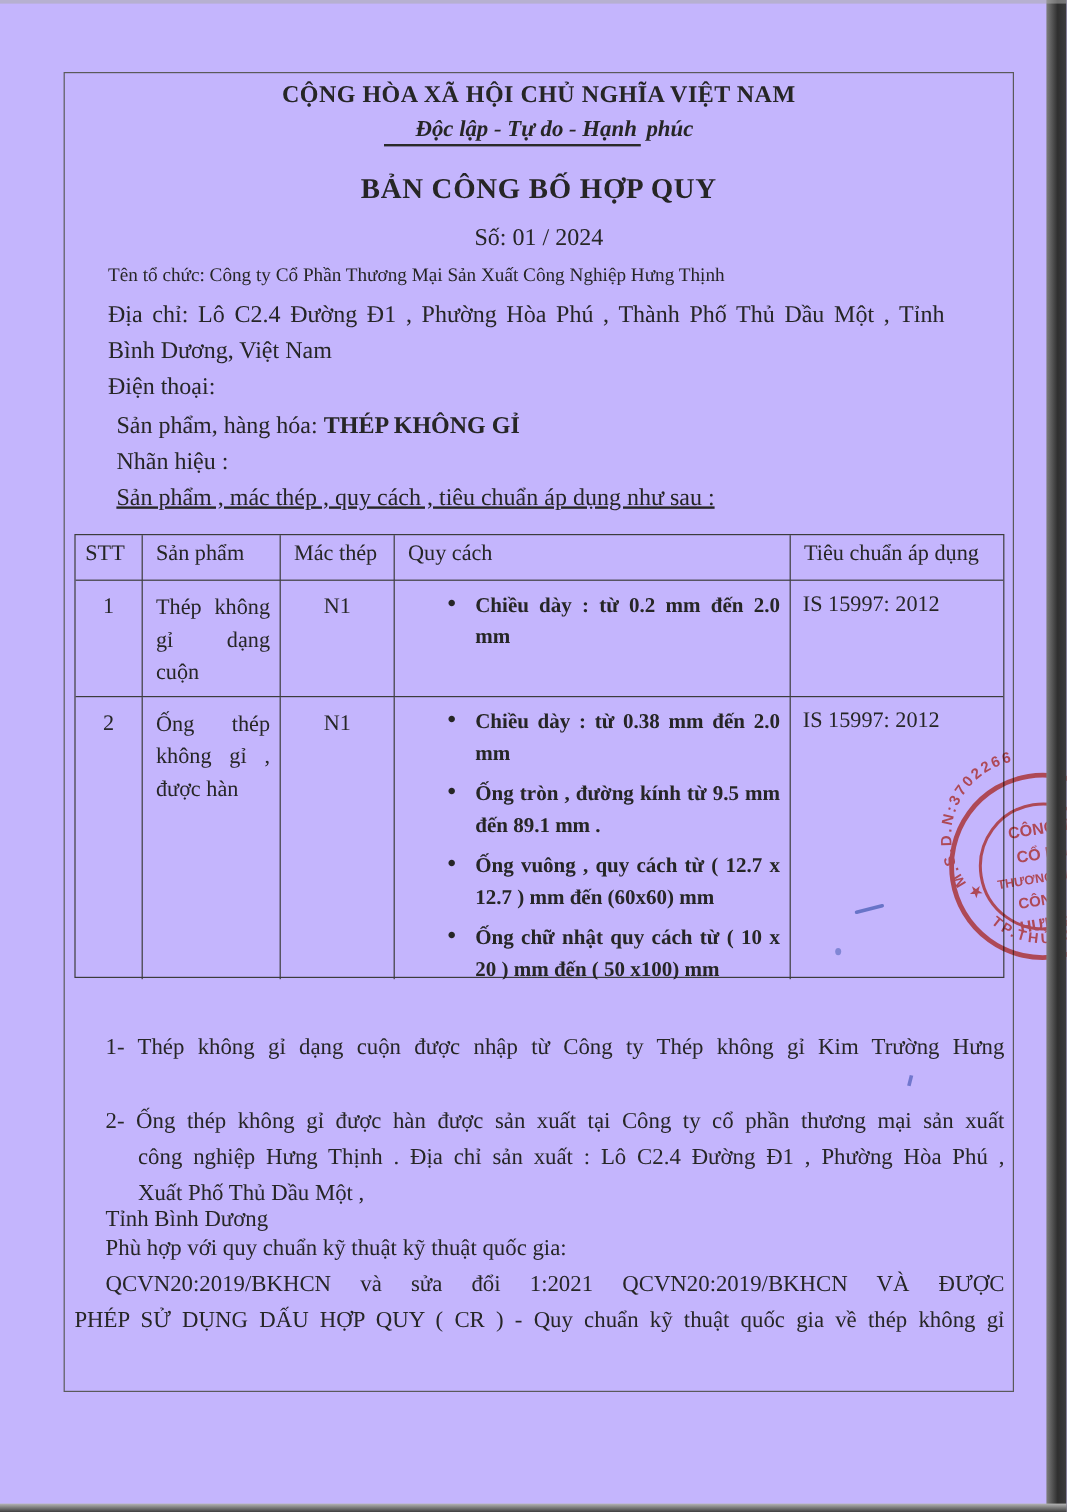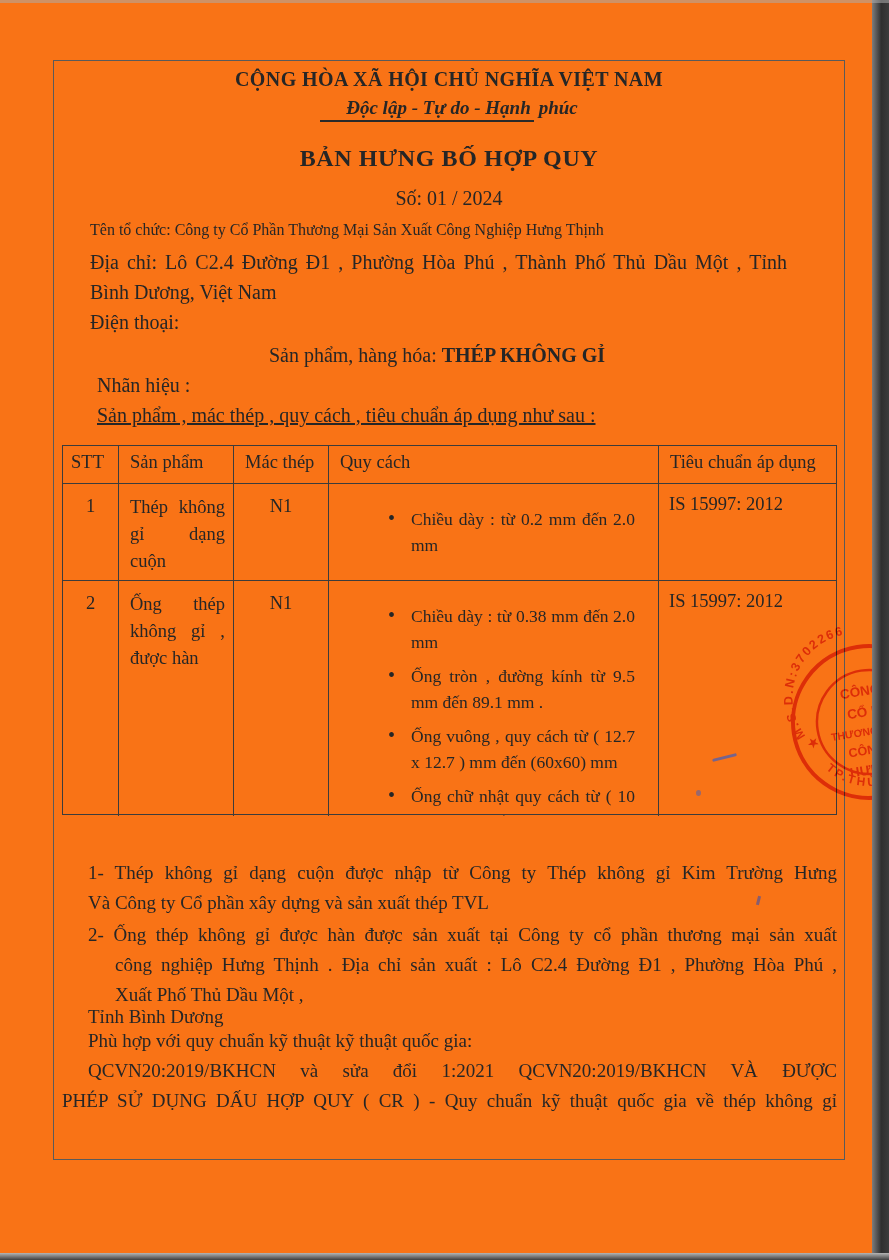--- a/index.html
+++ b/index.html
@@ -1,16 +1,16 @@
 <!DOCTYPE html>
 <html><head>
 <meta charset="utf-8">
 <style>
   html,body{margin:0;padding:0;}
-  .page{position:relative;width:889px;height:1260px;background:#f97316;overflow:hidden;
+  .page{position:relative;width:889px;height:1260px;background:#c4b5fd;overflow:hidden;
         font-family:"Liberation Serif", serif;color:#262626;}
   
   .edge-top{position:absolute;top:0;left:0;right:0;height:3px;background:#ababab;opacity:.55;z-index:31;}
   .edge-right{position:absolute;top:0;right:0;bottom:0;width:17px;
               background:linear-gradient(to right,#7d7d7d,#2f2f2f 55%,#3c3c3c);z-index:30;}
   .edge-bottom{position:absolute;left:0;right:0;bottom:0;height:7px;
                background:linear-gradient(to bottom,#b5b5b5,#3f3f3f);z-index:31;}
   
   .frame{position:absolute;left:53px;top:60px;width:792px;height:1100px;border:1.6px solid #5a5a5a;box-sizing:border-box;}
   
@@ -21,38 +21,38 @@
   #motto1{top:68px;font-size:20px;font-weight:bold;letter-spacing:.4px;}
   #motto2{top:97px;font-size:19px;font-weight:bold;font-style:italic;}
   #motto2 .u{border-bottom:2px solid #2a2a2a;padding:0 3px 2px 26px;}
   #motto2 .tail{padding-left:5px;}
   #title{top:145px;font-size:24px;font-weight:bold;letter-spacing:.6px;}
   #so-number{top:187px;font-size:20px;}
   #org{left:90px;top:221px;width:720px;font-size:16px;}
   #addr1{left:90px;top:251px;width:697px;font-size:20px;}
   #addr2{left:90px;top:281px;width:697px;font-size:20px;}
   #phone{left:90px;top:311px;width:400px;font-size:20px;}
-  #product{left:97px;top:344px;width:680px;font-size:20px;text-align:center;}
+  #product{left:97px;top:344px;width:680px;font-size:20px;}
   #brand{left:97px;top:374px;width:400px;font-size:20px;}
   #intro{left:97px;top:404px;width:700px;font-size:20px;text-decoration:underline;}
   
   .tbl{position:absolute;left:62px;top:445px;width:775px;height:370px;display:grid;
        grid-template-columns:56px 115px 95px 330px 1fr;
        grid-template-rows:38px 97px 235px;
        border:1.6px solid #3c3c3c;box-sizing:border-box;font-size:18.5px;}
   .cell{border-right:1.6px solid #3c3c3c;border-bottom:1.6px solid #3c3c3c;box-sizing:border-box;overflow:hidden;}
   .cell.last-col{border-right:none;}
   .cell.last-row{border-bottom:none;}
   .hd{padding:6px 6px 0 11px;}
   .hd.c-stt{text-align:center;padding-left:0;}
   .stt{text-align:center;padding-top:12px;}
   .sp{padding:10px 8px 0 11px;text-align:justify;line-height:27px;}
   .mt{text-align:center;padding-top:12px;}
   .qc{padding:7px 8px 0 40px;}
-  .qc ul{list-style:none;margin:15px;padding:0;}
+  .qc ul{list-style:none;margin:0;padding:0;font-weight:bold;}
   .qc li{position:relative;padding-left:27px;margin-bottom:8px;text-align:justify;font-size:17.5px;line-height:26px;}
   .qc li::before{content:"\2022";position:absolute;left:4px;top:-1px;font-size:20px;}
   .tc{padding:10px 6px 0 10px;}
   
   .n{font-size:19px;line-height:30px;}
   #n1l1{left:88px;top:858px;width:749px;}
   #n1l2{left:88px;top:888px;width:749px;}
   #n2l1{left:88px;top:920px;width:749px;}
   #n2l2{left:115px;top:950px;width:722px;}
   #n2l3{left:115px;top:980px;width:722px;}
@@ -79,21 +79,21 @@
   <div class="edge-top"></div>
   <div class="edge-right"></div>
   <div class="edge-bottom"></div>
 
   <div class="frame"></div>
 
   <div class="t ctr" id="motto1">CỘNG HÒA XÃ HỘI CHỦ NGHĨA VIỆT NAM</div>
   <div class="t ctr" id="motto2">
     <span class="u">Độc lập - Tự do - Hạnh</span><span class="tail">phúc</span>
   </div>
-  <div class="t ctr" id="title">BẢN HƯNG BỐ HỢP QUY</div>
+  <div class="t ctr" id="title">BẢN CÔNG BỐ HỢP QUY</div>
   <div class="t ctr" id="so-number">Số: 01 / 2024</div>
 
   <div class="t" id="org">Tên tổ chức: Công ty Cổ Phần Thương Mại Sản Xuất Công Nghiệp Hưng Thịnh</div>
   <div class="t jl" id="addr1">Địa chỉ: Lô C2.4 Đường Đ1 , Phường Hòa Phú , Thành Phố Thủ Dầu Một , Tỉnh</div>
   <div class="t" id="addr2">Bình Dương, Việt Nam</div>
   <div class="t" id="phone">Điện thoại:</div>
   <div class="t" id="product">
     <span>Sản phẩm, hàng hóa: </span><span class="b">THÉP KHÔNG GỈ</span>
   </div>
   <div class="t" id="brand">Nhãn hiệu :</div>
@@ -124,21 +124,20 @@
         <li>Chiều dày : từ 0.38 mm đến 2.0 mm</li>
         <li>Ống tròn , đường kính từ 9.5 mm đến 89.1 mm .</li>
         <li>Ống vuông , quy cách từ ( 12.7 x 12.7 ) mm đến (60x60) mm</li>
         <li>Ống chữ nhật quy cách từ ( 10 x 20 ) mm đến ( 50 x100) mm</li>
       </ul>
     </div>
     <div class="cell tc last-col last-row">IS 15997: 2012</div>
   </div>
 
   <div class="t n jl" id="n1l1">1-  Thép không gỉ dạng cuộn được nhập từ Công ty Thép không gỉ Kim Trường Hưng</div>
-  <div class="t n" id="n1l2">Và Công ty Cổ phần xây dựng và sản xuất thép TVL</div>
   <div class="t n jl" id="n2l1">2-  Ống thép không gỉ được hàn được sản xuất tại Công ty cổ phần thương mại sản xuất</div>
   <div class="t n jl" id="n2l2">công nghiệp Hưng Thịnh . Địa chỉ sản xuất : Lô C2.4 Đường Đ1 , Phường Hòa Phú ,</div>
   <div class="t n" id="n2l3">Xuất Phố Thủ Dầu Một ,</div>
   <div class="t n" id="prov">Tỉnh Bình Dương</div>
   <div class="t n" id="fit">Phù hợp với quy chuẩn kỹ thuật kỹ thuật quốc gia:</div>
   <div class="t n jl" id="qc-line1">QCVN20:2019/BKHCN và sửa đổi 1:2021 QCVN20:2019/BKHCN VÀ ĐƯỢC</div>
   <div class="t n jl" id="qc-line2">PHÉP SỬ DỤNG DẤU HỢP QUY ( CR ) -  Quy chuẩn kỹ thuật quốc gia về thép không gỉ</div>
 
   <div class="pen" id="pm1"></div>
   <div class="pen" id="pm2"></div>

